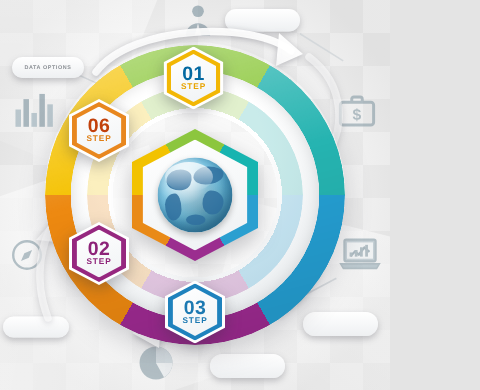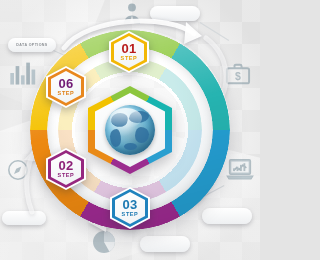--- a/index.html
+++ b/index.html
@@ -262,21 +262,21 @@
         <div class="land l5"></div>
       <div class="globe-gloss"></div>
     </div>
   </div>
 
   <div class="badge b1">
     <div class="bhex out"></div>
     <div class="bhex mid" style="background:#f2b705"></div>
     <div class="bhex inn"></div>
     <div class="btext">
-      <div class="bnum" style="color:#b91c1c">01</div>
+      <div class="bnum" style="color:#0369a1">01</div>
       <div class="bstep" style="color:#e8a400">STEP</div>
     </div>
   </div>
 
 
 
   <div class="badge b4">
     <div class="bhex out"></div>
     <div class="bhex mid" style="background:#1f82bd"></div>
     <div class="bhex inn"></div>
@@ -294,18 +294,18 @@
       <div class="bnum" style="color:#8d2278">02</div>
       <div class="bstep" style="color:#8d2278">STEP</div>
     </div>
   </div>
 
   <div class="badge b6">
     <div class="bhex out"></div>
     <div class="bhex mid" style="background:#e8871e"></div>
     <div class="bhex inn"></div>
     <div class="btext">
-      <div class="bnum" style="color:#701a75">06</div>
+      <div class="bnum" style="color:#c2410c">06</div>
       <div class="bstep" style="color:#df7f15">STEP</div>
     </div>
   </div>
 
 </div>
 
 </body></html>

